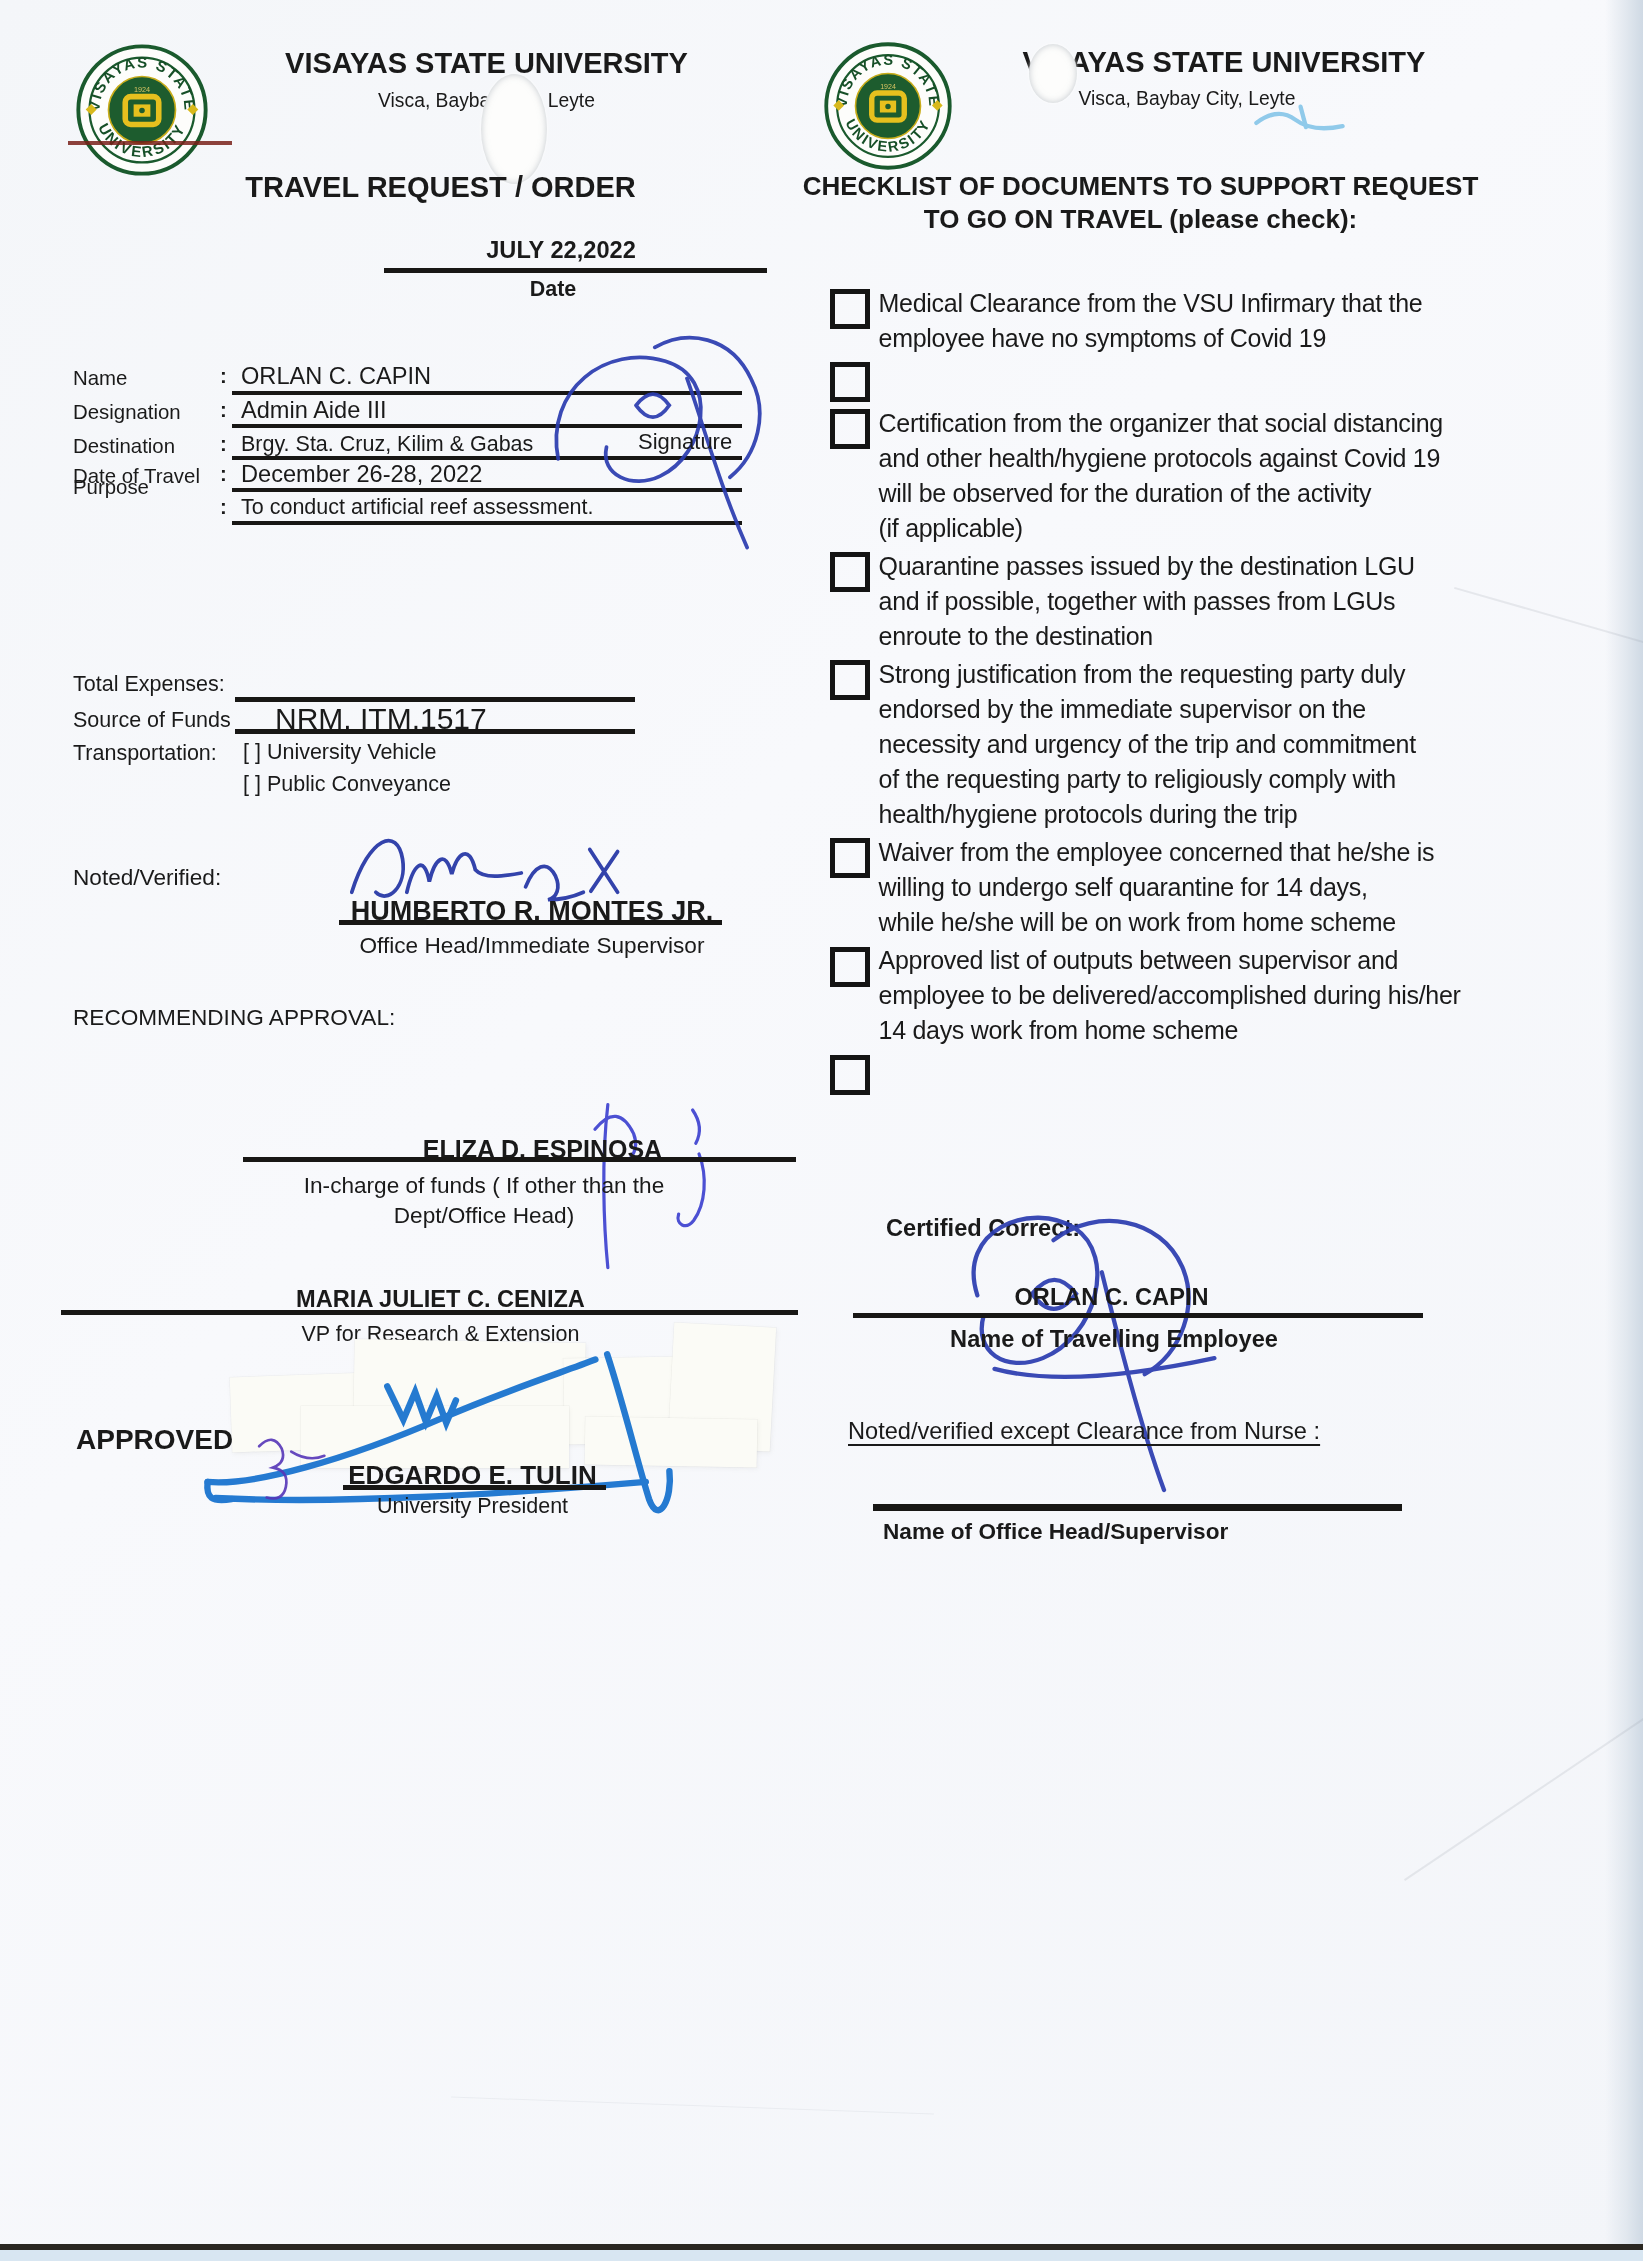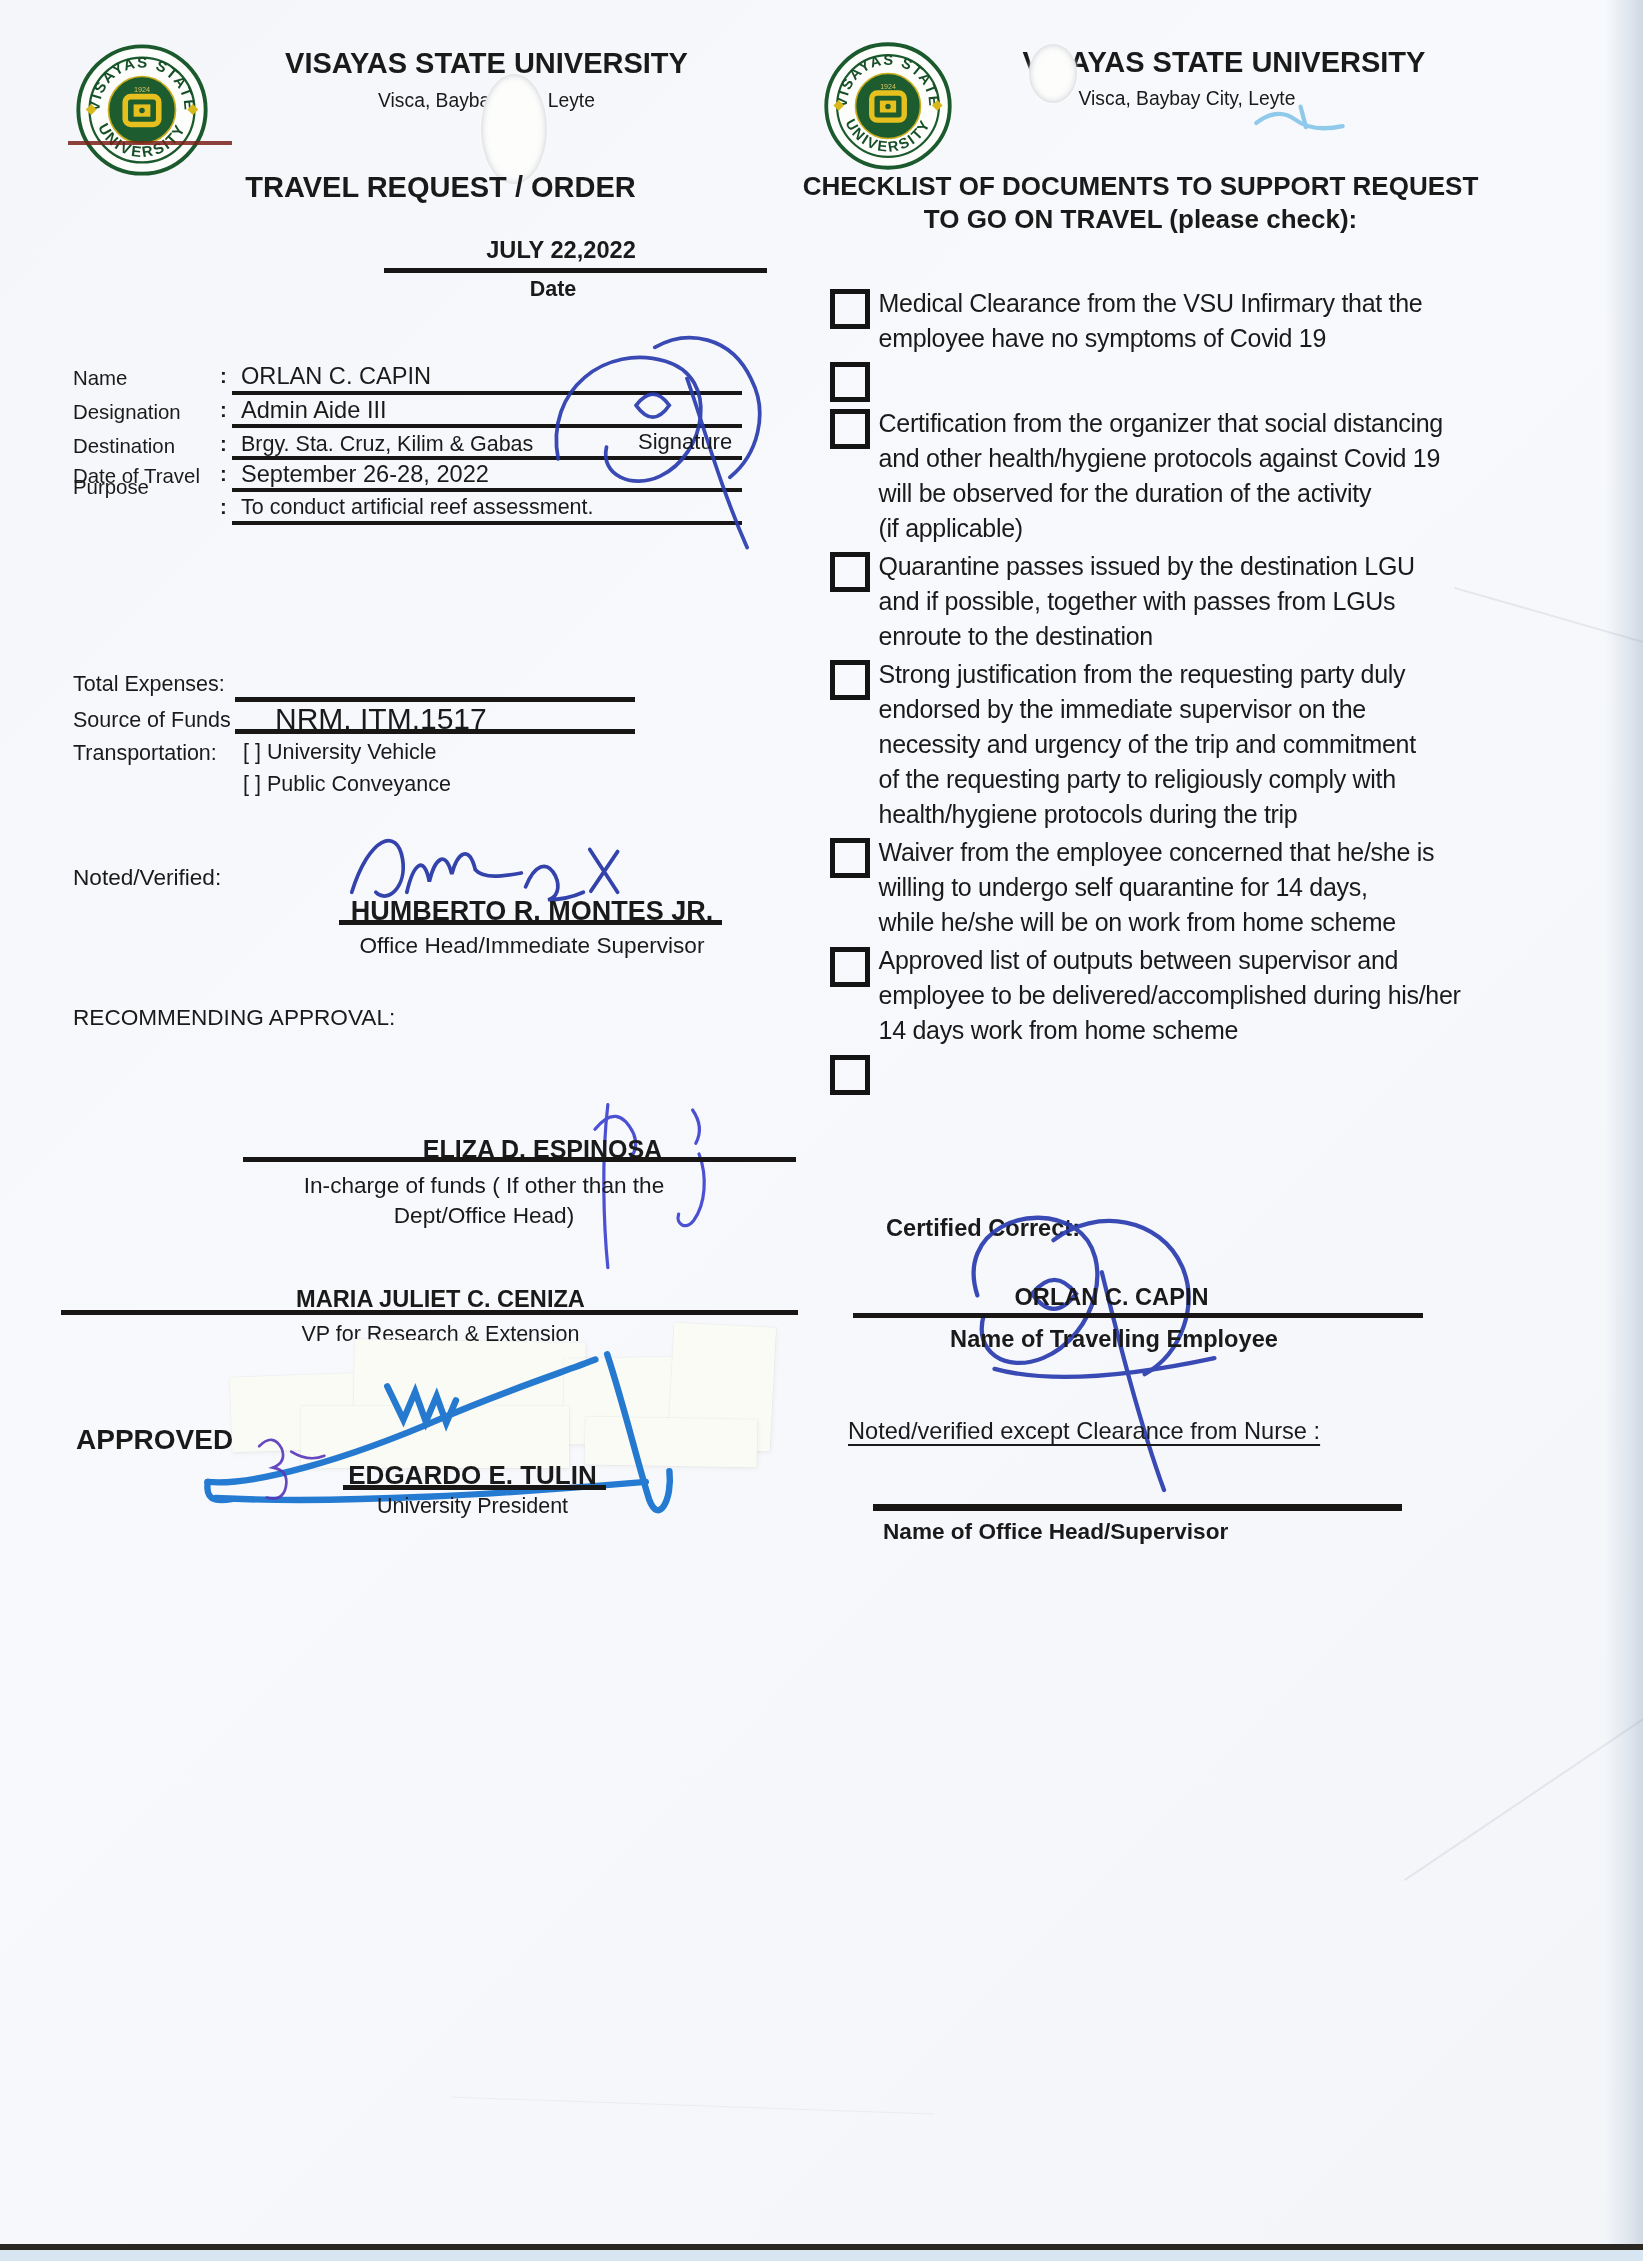--- a/index.html
+++ b/index.html
@@ -78,21 +78,21 @@
 <div class="abs val" style="left:241px;top:397px;">Admin Aide III</div>
 <div class="hline" style="left:232px;top:424px;width:510px;height:4.3px;"></div>
 
 <div class="abs label" style="left:73px;top:435px;">Destination</div>
 <div class="abs label b" style="left:220px;top:433px;">:</div>
 <div class="abs" style="left:241px;top:432px;font-size:21.5px;">Brgy. Sta. Cruz, Kilim &amp; Gabas</div>
 <div class="hline" style="left:232px;top:456px;width:510px;height:4.3px;"></div>
 
 <div class="abs label" style="left:73px;top:465px;">Date of Travel</div>
 <div class="abs label b" style="left:220px;top:463px;">:</div>
-<div class="abs val" style="left:241px;top:461px;">September 26-28, 2022</div>
+<div class="abs val" style="left:241px;top:461px;">December 26-28, 2022</div>
 <div class="hline" style="left:232px;top:488px;width:510px;height:4.3px;"></div>
 
 <div class="abs label" style="left:73px;top:476px;">Purpose</div>
 <div class="abs label b" style="left:220px;top:496px;">:</div>
 <div class="abs" style="left:241px;top:495px;font-size:21.5px;">To conduct artificial reef assessment.</div>
 <div class="hline" style="left:232px;top:521px;width:510px;height:4.3px;"></div>
 
 <div class="abs" style="left:526px;top:314px;">
   <svg width="322" height="247" viewBox="0 0 600 460" fill="none" stroke="#2b3cb0" stroke-width="7" stroke-linecap="round" opacity="0.92">
     <path d="M 60,270 C 35,140 150,55 260,88 C 362,118 335,262 250,302 C 198,327 138,300 150,248"></path>

